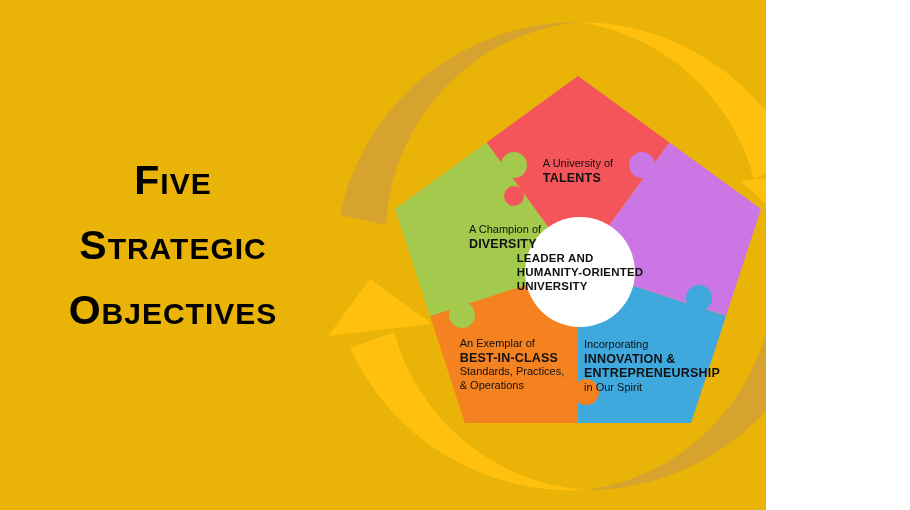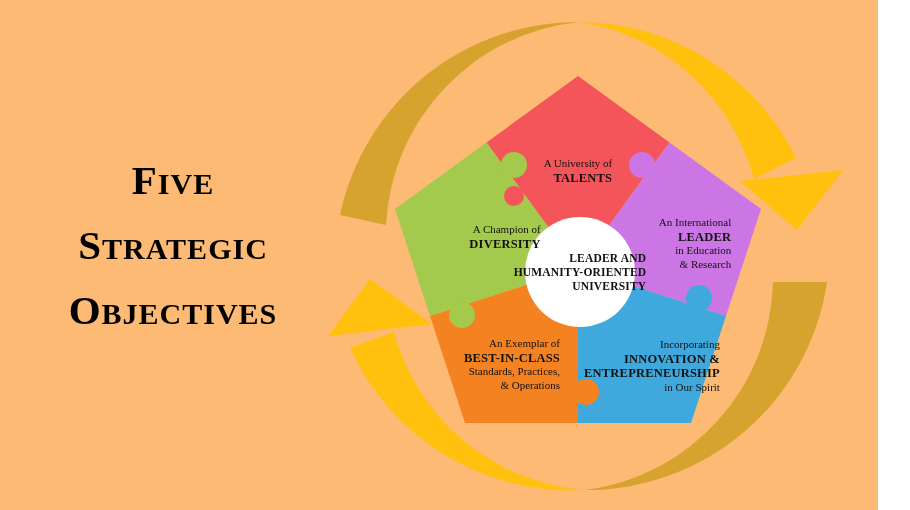--- a/index.html
+++ b/index.html
@@ -1,36 +1,36 @@
 <!DOCTYPE html>
 <html><head>
 <meta charset="utf-8">
 <style>
   html,body{margin:0;padding:0;background:#ffffff;}
   .stage{
     position:relative;
-    width:878px;height:510px;
-    background:#fdba74;
+    width:766px;height:510px;
+    background:#eab308;
     overflow:hidden;
-    font-family:Liberation Serif, serif;
+    font-family:Liberation Sans, sans-serif;
   }
   
   .title{
     position:absolute;left:38px;top:148px;width:270px;
     text-align:center;color:#000;font-weight:bold;
   }
   .t-line{height:65px;line-height:65px;white-space:nowrap;}
   .t-lead{font-size:41px;letter-spacing:1px;}
   .t-rest{font-size:30px;letter-spacing:1px;}
   
   .diagram{position:absolute;left:0;top:0;}
   
   .label{
     position:absolute;transform:translate(-50%,-50%);
-    text-align:right;color:#111;white-space:nowrap;
+    text-align:left;color:#111;white-space:nowrap;
   }
   .ln{font-size:11px;line-height:13.5px;font-weight:normal;}
   .ln-bold{font-size:12.5px;line-height:14.5px;font-weight:bold;letter-spacing:0.2px;}
   .label-center .ln-bold{font-size:11.5px;line-height:14px;}
 </style>
 </head>
 <body>
 
 <div class="stage">
 
@@ -67,26 +67,20 @@
     <circle cx="462" cy="315" r="13" fill="#A3C94D"></circle>
 
     <circle cx="580" cy="272" r="55" fill="#FFFFFF"></circle>
   </svg>
 
   <div class="label" style="left:578px;top:171px;">
     <div class="ln">A University of</div>
     <div class="ln-bold">TALENTS</div>
   </div>
 
-  <div class="label" style="left:695px;top:243px;">
-    <div class="ln">An International</div>
-    <div class="ln-bold">LEADER</div>
-    <div class="ln">in Education</div>
-    <div class="ln">&amp; Research</div>
-  </div>
 
   <div class="label" style="left:634px;top:366px;margin-left:18px;">
     <div class="ln">Incorporating</div>
     <div class="ln-bold">INNOVATION &amp;</div>
     <div class="ln-bold">ENTREPRENEURSHIP</div>
     <div class="ln">in Our Spirit</div>
   </div>
 
   <div class="label" style="left:512px;top:364px;">
     <div class="ln">An Exemplar of</div>

